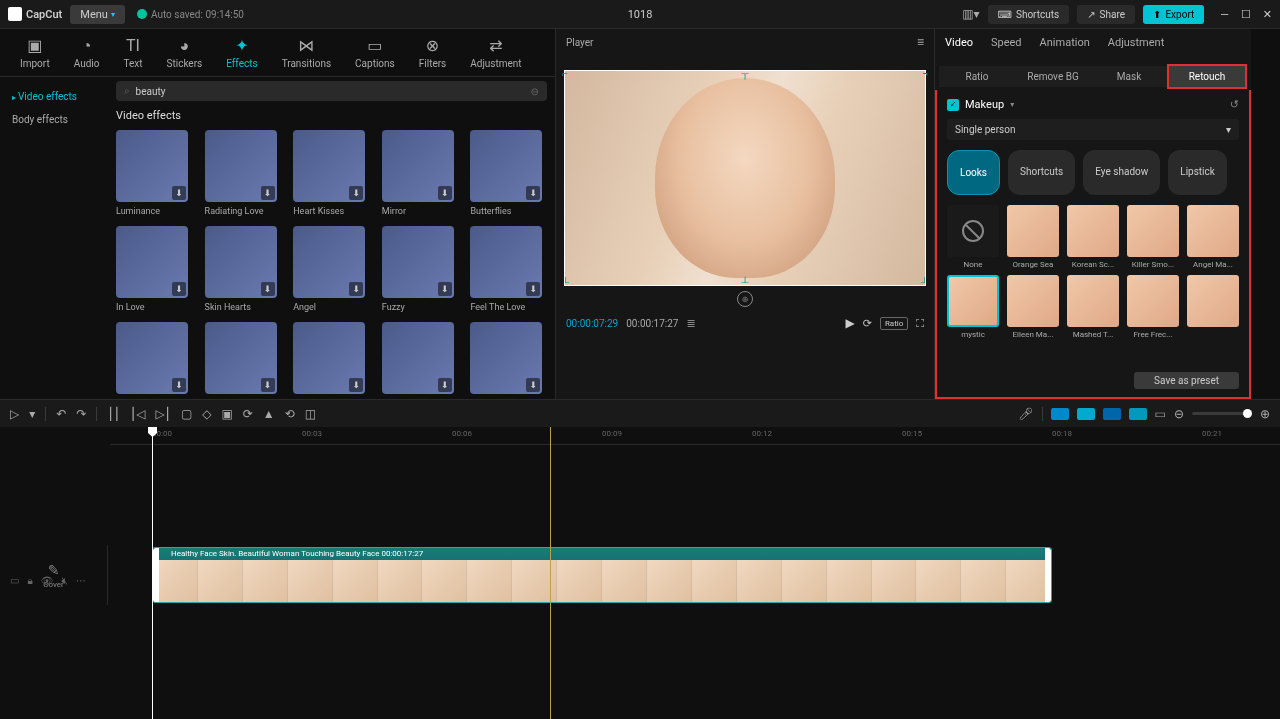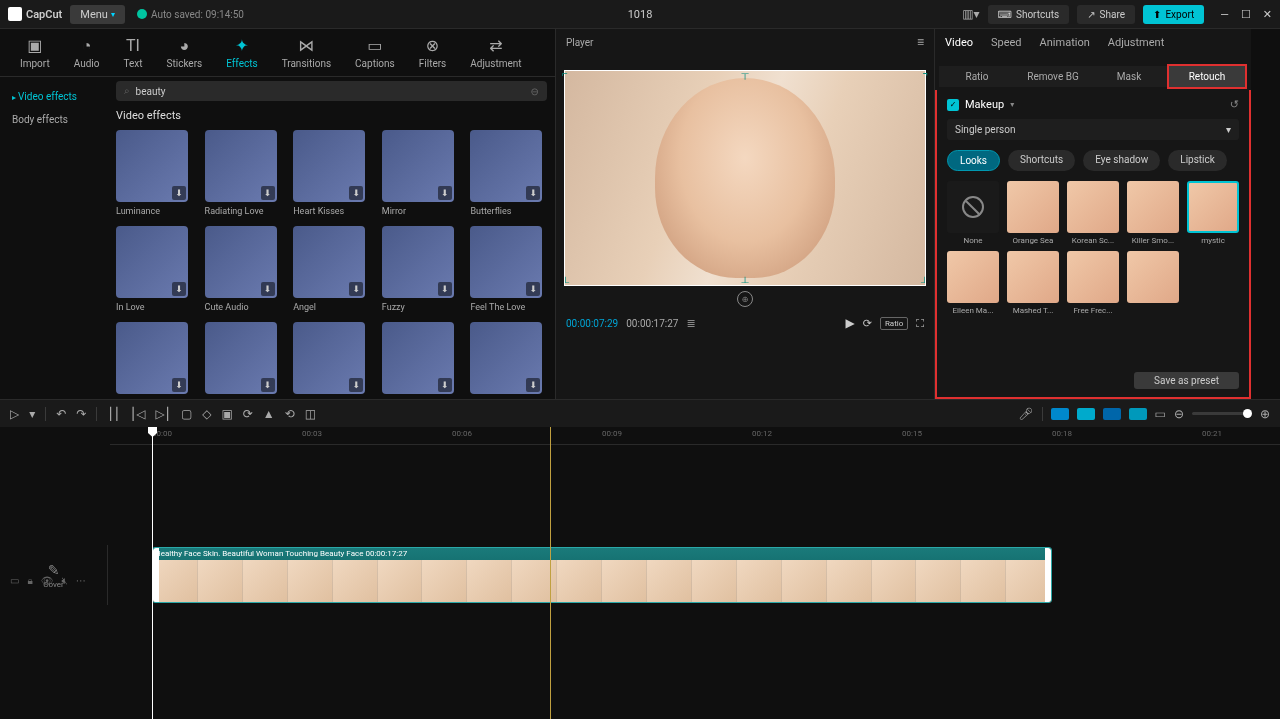--- a/index.html
+++ b/index.html
@@ -72,21 +72,21 @@
 .insp-subtab.active { background:#3a3a3a; color:#fff; }
 .highlight-box { border:2px solid #e03030; }
 .insp-section { padding:8px 10px; border:2px solid #e03030; border-top:none; flex:1; display:flex; flex-direction:column; }
 .makeup-header { display:flex; align-items:center; gap:6px; margin-bottom:8px; }
 .makeup-check { width:12px; height:12px; background:#00c4d4; border-radius:2px; display:flex; align-items:center; justify-content:center; font-size:8px; color:#000; }
 .makeup-title { font-size:11px; color:#fff; }
 .makeup-reset { margin-left:auto; cursor:pointer; color:#888; font-size:11px; }
 .makeup-arrow { font-size:8px; color:#888; }
 .person-select { background:#1e1e1e; padding:5px 8px; border-radius:3px; font-size:10px; display:flex; justify-content:space-between; align-items:center; cursor:pointer; margin-bottom:10px; }
 .makeup-pills { display:flex; gap:8px; margin-bottom:10px; }
-.pill { padding:4px 12px; border-radius:12px; font-size:10px; cursor:pointer; background:#2a2a2a; color:#ccc; }
+.pill { padding:16px 12px; border-radius:12px; font-size:10px; cursor:pointer; background:#2a2a2a; color:#ccc; }
 .pill.active { background:#006880; color:#fff; border:1px solid #0098b0; }
 .looks-grid { display:grid; grid-template-columns:repeat(5,1fr); gap:6px 8px; }
 .look-item { cursor:pointer; }
 .look-thumb { width:52px; height:52px; background:linear-gradient(135deg,#f0c8a8,#e0a888); border-radius:3px; position:relative; }
 .look-thumb.none { background:#1a1a1a; display:flex; align-items:center; justify-content:center; }
 .look-thumb.none .ban { width:22px; height:22px; border:2px solid #888; border-radius:50%; position:relative; }
 .look-thumb.none .ban::after { content:""; position:absolute; top:50%; left:-1px; right:-1px; height:2px; background:#888; transform:rotate(45deg); }
 .look-thumb.selected { border:2px solid #00c4d4; }
 .look-label { font-size:8px; margin-top:3px; color:#aaa; text-align:center; white-space:nowrap; overflow:hidden; text-overflow:ellipsis; }
 .save-preset { align-self:flex-end; margin-top:auto; background:#3a3a3a; padding:3px 20px; border-radius:3px; font-size:10px; cursor:pointer; }
@@ -106,21 +106,21 @@
 .playhead { position:absolute; top:0; bottom:0; width:1px; background:#fff; left:152px; z-index:5; }
 .playhead::before { content:""; position:absolute; top:0; left:-4px; width:9px; height:10px; background:#fff; clip-path:polygon(0 0,100% 0,100% 60%,50% 100%,0 60%); }
 .scrub-line { position:absolute; top:0; bottom:0; width:1px; background:#c0a040; left:550px; z-index:4; }
 .track-row { display:flex; align-items:center; height:60px; margin-top:100px; }
 .track-head { width:108px; display:flex; flex-direction:column; align-items:center; justify-content:center; gap:2px; color:#888; font-size:8px; border-right:1px solid #2a2a2a; height:100%; }
 .track-head-icon { font-size:14px; cursor:pointer; }
 .clip { margin-left:44px; width:900px; height:56px; background:linear-gradient(#1a7a7a,#0a5a5a); border:1px solid #2aa8a8; border-radius:3px; position:relative; overflow:hidden; }
 .clip-handle { position:absolute; top:0; bottom:0; width:6px; background:#fff; }
 .clip-handle.left { left:0; border-radius:3px 0 0 3px; }
 .clip-handle.right { right:0; border-radius:0 3px 3px 0; }
-.clip-label { position:absolute; top:1px; left:2px; font-size:8px; color:#fff; z-index:2; }
+.clip-label { position:absolute; top:1px; left:18px; font-size:8px; color:#fff; z-index:2; }
 .clip-thumbs { display:flex; height:100%; padding-top:12px; }
 .clip-thumb { flex:1; background:linear-gradient(135deg,#f0d8c0,#e0c0a0); border-right:1px solid rgba(0,0,0,0.1); }
 .track-options { position:absolute; left:10px; top:148px; display:flex; gap:8px; color:#666; font-size:10px; }
 .track-opt { cursor:pointer; }
 </style>
 </head>
 <body>
 
 <div class="titlebar">
   <div class="logo">
@@ -244,21 +244,21 @@
           <div class="fx-item">
               <div class="fx-thumb">
                 <span class="fx-dl">⬇</span>
               </div>
               <div class="fx-label">In Love</div>
             </div>
           <div class="fx-item">
               <div class="fx-thumb">
                 <span class="fx-dl">⬇</span>
               </div>
-              <div class="fx-label">Cute Audio</div>
+              <div class="fx-label">Skin Hearts</div>
             </div>
           <div class="fx-item">
               <div class="fx-thumb">
                 <span class="fx-dl">⬇</span>
               </div>
               <div class="fx-label">Angel</div>
             </div>
           <div class="fx-item">
               <div class="fx-thumb">
                 <span class="fx-dl">⬇</span>
@@ -375,20 +375,24 @@
             <div class="look-thumb"></div>
             <div class="look-label">Orange Sea</div>
           </div>
         <div class="look-item">
             <div class="look-thumb"></div>
             <div class="look-label">Korean Sc...</div>
           </div>
         <div class="look-item">
             <div class="look-thumb"></div>
             <div class="look-label">Killer Smo...</div>
+          </div>
+        <div class="look-item">
+            <div class="look-thumb"></div>
+            <div class="look-label">Angel Ma...</div>
           </div>
         <div class="look-item">
             <div class="look-thumb selected"></div>
             <div class="look-label">mystic</div>
           </div>
         <div class="look-item">
             <div class="look-thumb"></div>
             <div class="look-label">Eileen Ma...</div>
           </div>
         <div class="look-item">

